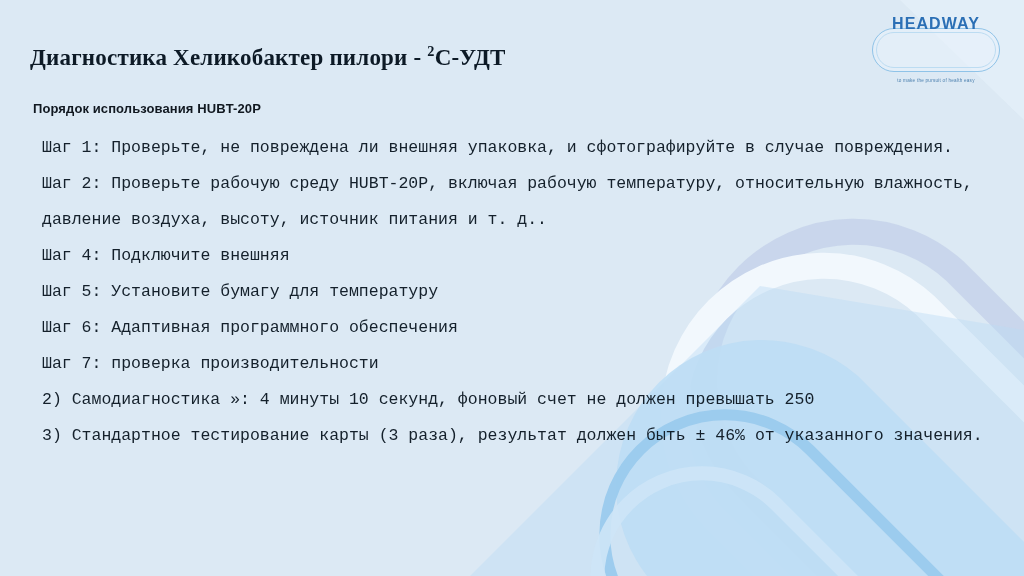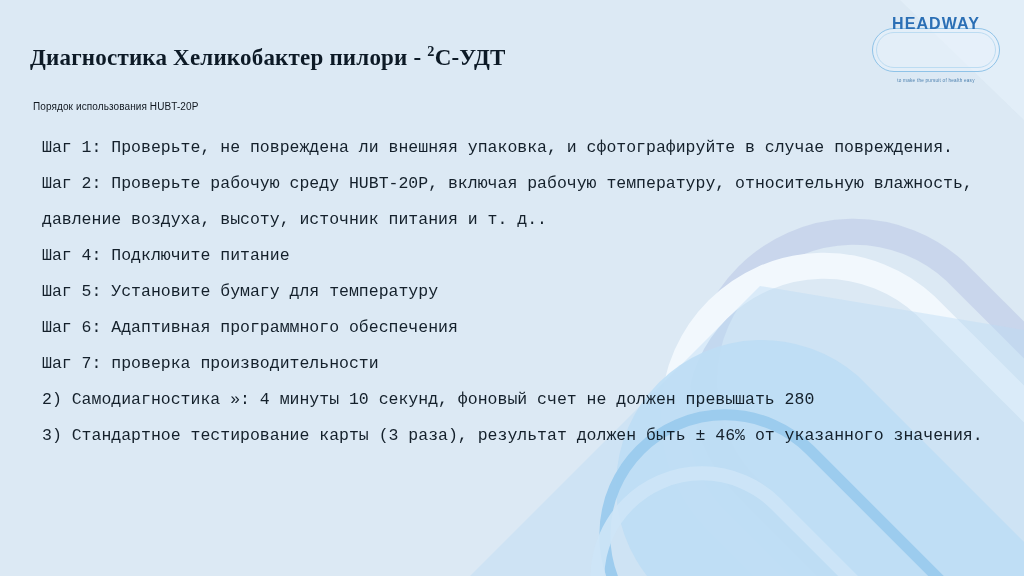--- a/index.html
+++ b/index.html
@@ -98,22 +98,22 @@
     vertical-align: super;
     line-height: 0;
   }
 
   
   #subtitle {
     position: absolute;
     left: 33px;
     top: 101px;
     font-family: "Liberation Sans", "DejaVu Sans", sans-serif;
-    font-size: 10px;
-    font-weight: normal;
+    font-size: 13px;
+    font-weight: bold;
     color: #111820;
     letter-spacing: 0.1px;
     white-space: nowrap;
     z-index: 3;
   }
 
   
   #body-lines {
     position: absolute;
     left: 42px;
@@ -176,21 +176,21 @@
   </div>
 
   <div id="title"><span>Диагностика Хеликобактер пилори - </span><sup>2</sup><span>С-УДТ</span></div>
 
   <div id="subtitle">Порядок использования HUBT-20P</div>
 
   <div id="body-lines">
     <div class="line">Шаг 1: Проверьте, не повреждена ли внешняя упаковка, и сфотографируйте в случае повреждения.</div>
     <div class="line">Шаг 2: Проверьте рабочую среду HUBT-20P, включая рабочую температуру, относительную влажность,</div>
     <div class="line cont">давление воздуха, высоту, источник питания и т. д..</div>
-    <div class="line">Шаг 4: Подключите питание</div>
+    <div class="line">Шаг 4: Подключите внешняя</div>
     <div class="line">Шаг 5: Установите бумагу для температуру</div>
     <div class="line">Шаг 6: Адаптивная программного обеспечения</div>
     <div class="line">Шаг 7: проверка производительности</div>
-    <div class="line">2) Самодиагностика »: 4 минуты 10 секунд, фоновый счет не должен превышать 280</div>
+    <div class="line">2) Самодиагностика »: 4 минуты 10 секунд, фоновый счет не должен превышать 250</div>
     <div class="line">3) Стандартное тестирование карты (3 раза), результат должен быть ± 46% от указанного значения.</div>
   </div>
 
 </div>
 
 </body></html>

